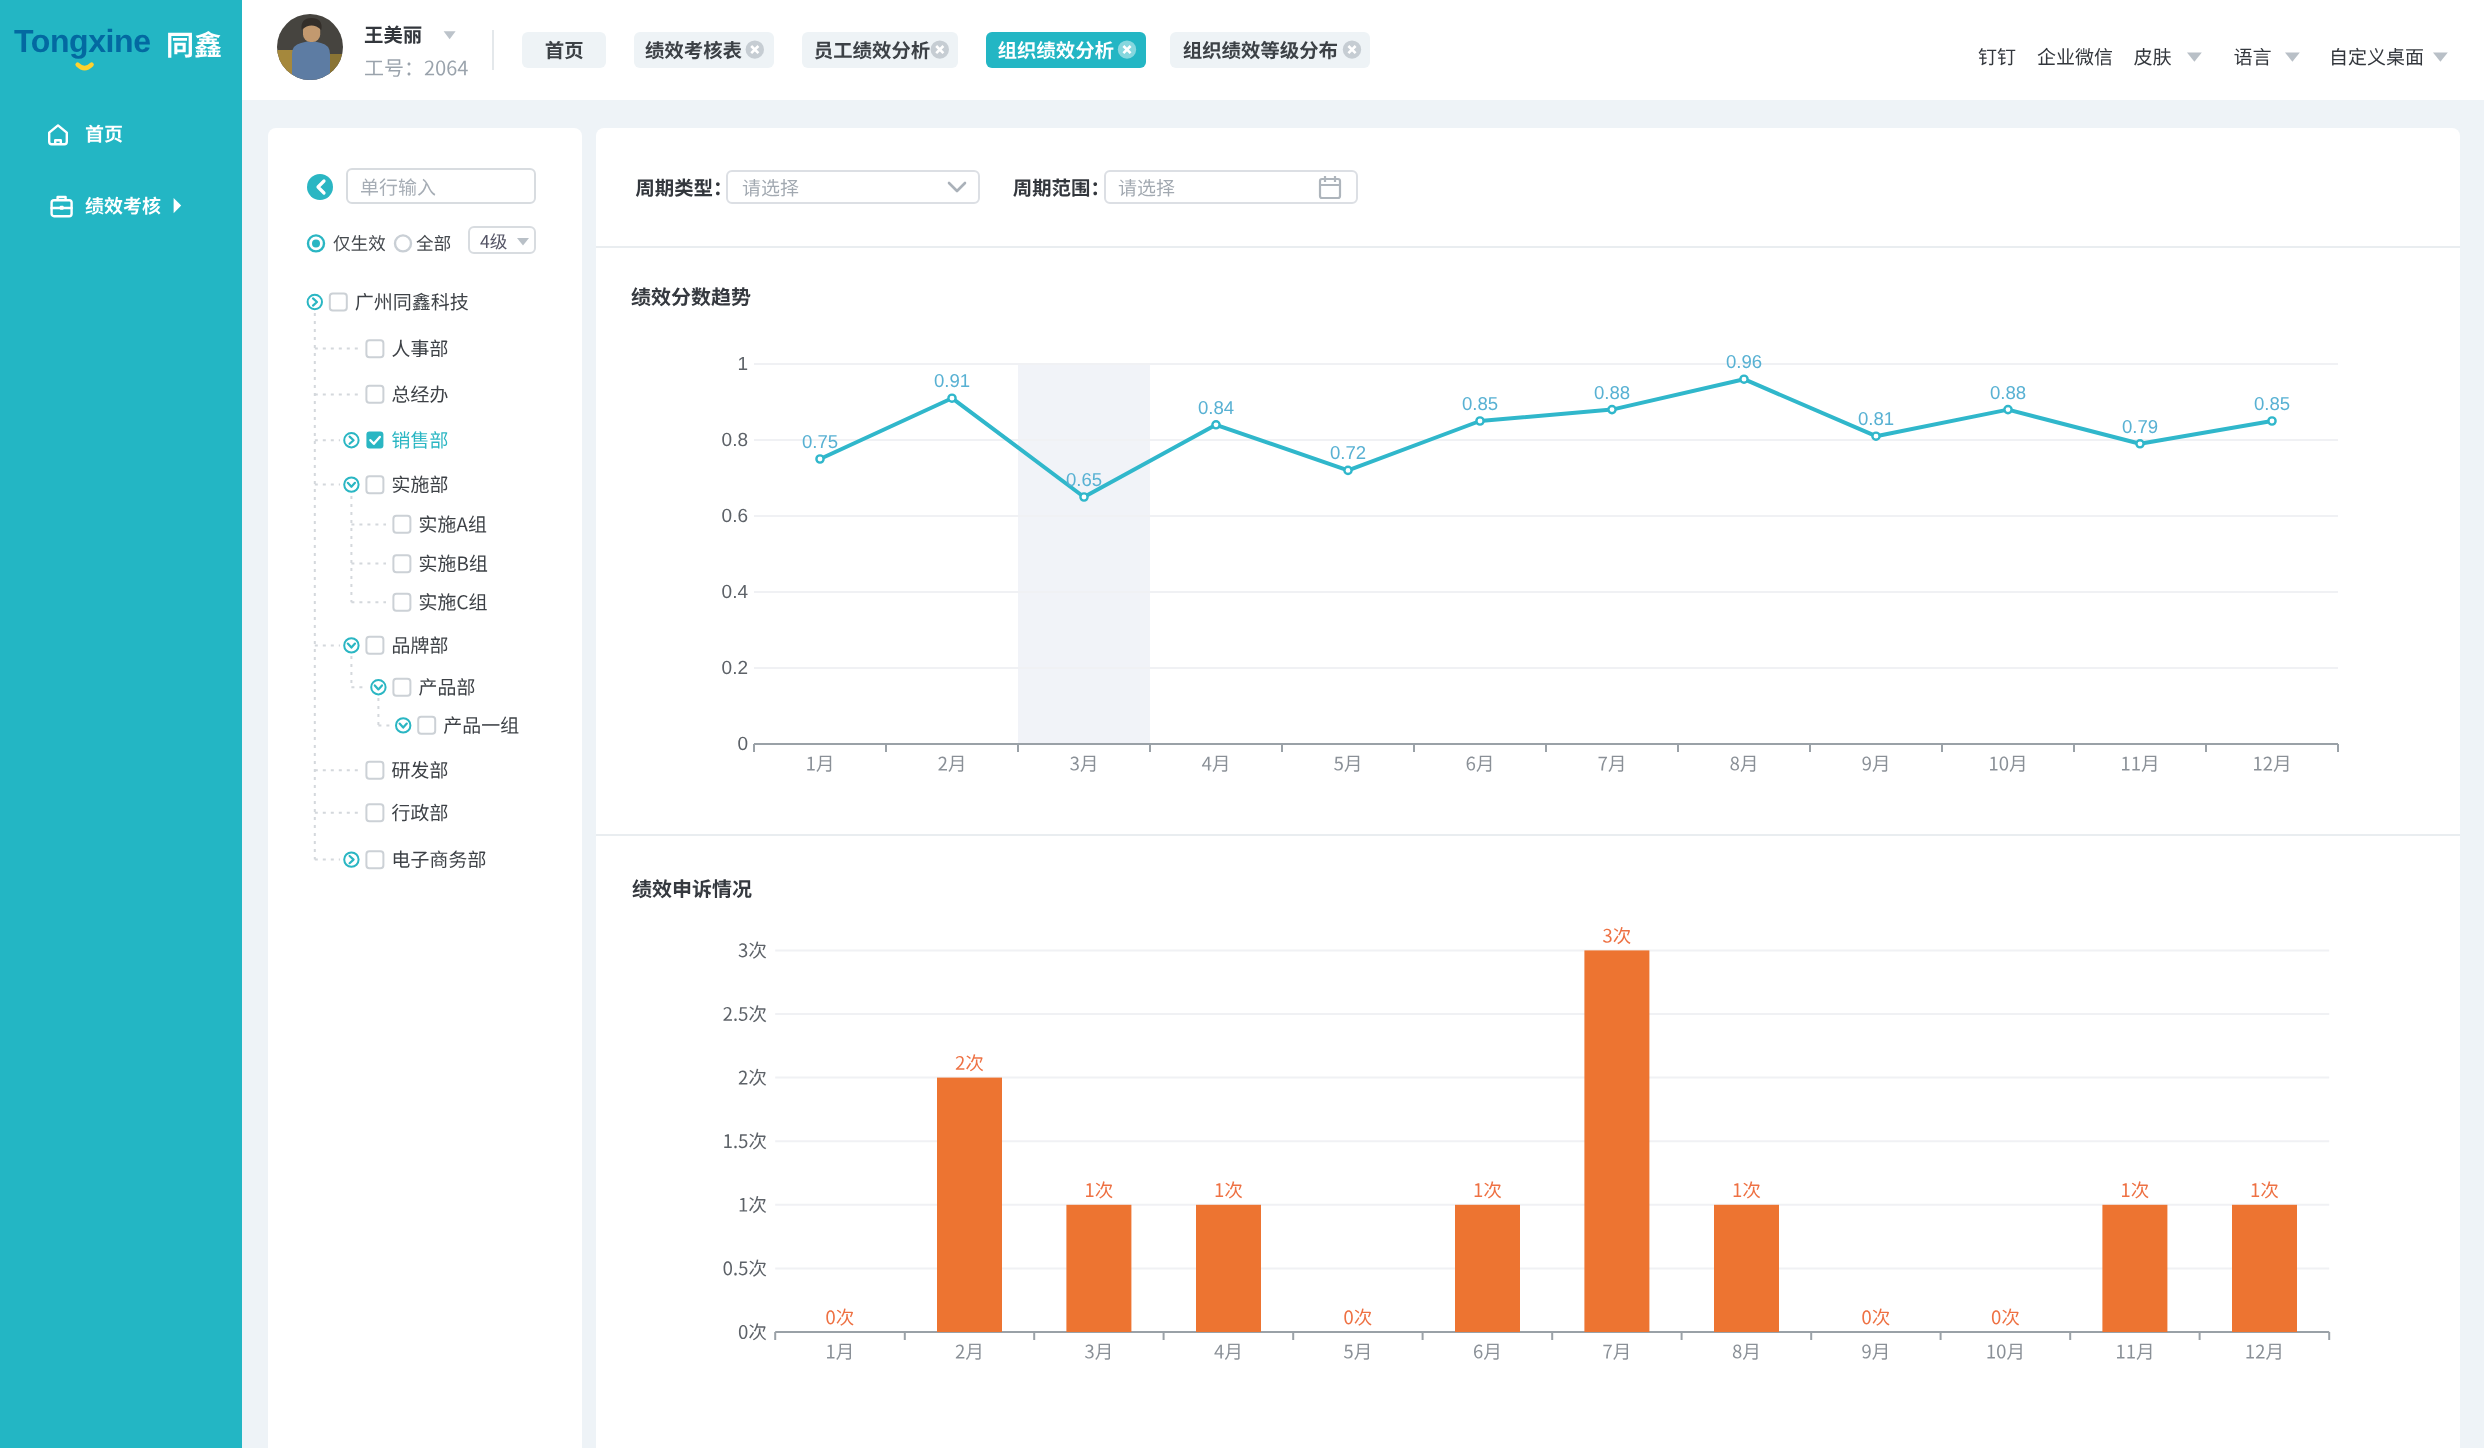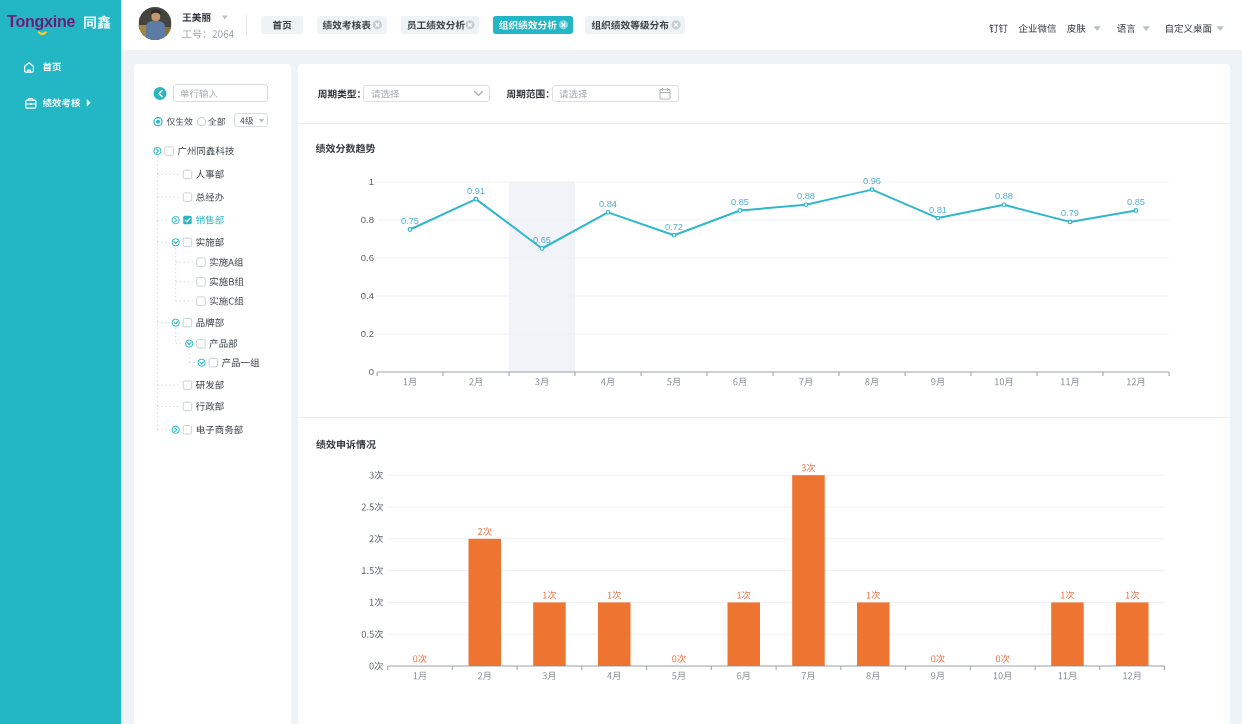--- a/index.html
+++ b/index.html
@@ -6,21 +6,21 @@
 div{box-sizing:border-box}
 </style></head>
 <body>
 <div style="position:absolute;left:0;top:0;width:1242px;height:724px;background:#eef3f7"></div>
 <div style="position:absolute;left:121px;top:0;width:1121px;height:50px;background:#fff"></div>
 <div style="position:absolute;left:0;top:0;width:121px;height:724px;background:#23b6c4"></div>
 <div style="position:absolute;left:134px;top:64px;width:157px;height:660px;background:#fff;border-radius:4px 4px 0 0"></div>
 <div style="position:absolute;left:298px;top:64px;width:932px;height:660px;background:#fff;border-radius:4px 4px 0 0"></div>
 <div style="position:absolute;left:298px;top:123px;width:932px;height:1px;background:#e9edf0"></div>
 <div style="position:absolute;left:298px;top:417px;width:932px;height:1px;background:#e9edf0"></div>
-<div style="position:absolute;left:7px;top:13px;width:80px;height:22px;color:#701a75;font:bold 16px 'Liberation Sans',sans-serif;letter-spacing:-0.2px">Tongxine</div>
+<div style="position:absolute;left:7px;top:13px;width:80px;height:22px;color:#0369a1;font:bold 16px 'Liberation Sans',sans-serif;letter-spacing:-0.2px">Tongxine</div>
 <div style="position:absolute;left:246px;top:15px;width:1px;height:20px;background:#e4e8eb"></div>
 <div style="position:absolute;left:261.3px;top:16px;width:41.7px;height:17.6px;background:#eef3f6;border-radius:3px"></div>
 <div style="position:absolute;left:316.5px;top:16px;width:70.4px;height:17.6px;background:#eef3f6;border-radius:3px"></div>
 <div style="position:absolute;left:400.9px;top:16px;width:78.5px;height:17.6px;background:#eef3f6;border-radius:3px"></div>
 <div style="position:absolute;left:492.8px;top:16px;width:80.2px;height:17.6px;background:#23b6c4;border-radius:3px"></div>
 <div style="position:absolute;left:585.4px;top:16px;width:100.1px;height:17.6px;background:#eef3f6;border-radius:3px"></div>
 <div style="position:absolute;left:172.5px;top:84px;width:95px;height:18px;border:1px solid #d8dce0;border-radius:3px;background:#fff"></div>
 <div style="position:absolute;left:234px;top:113px;width:34px;height:14px;border:1px solid #d8dce0;border-radius:3px;background:#fff"></div>
 <div style="position:absolute;left:363px;top:85px;width:127px;height:17px;border:1px solid #dcdfe4;border-radius:3px;background:#fff"></div>
 <div style="position:absolute;left:551.5px;top:85px;width:127px;height:17px;border:1px solid #dcdfe4;border-radius:3px;background:#fff"></div>

